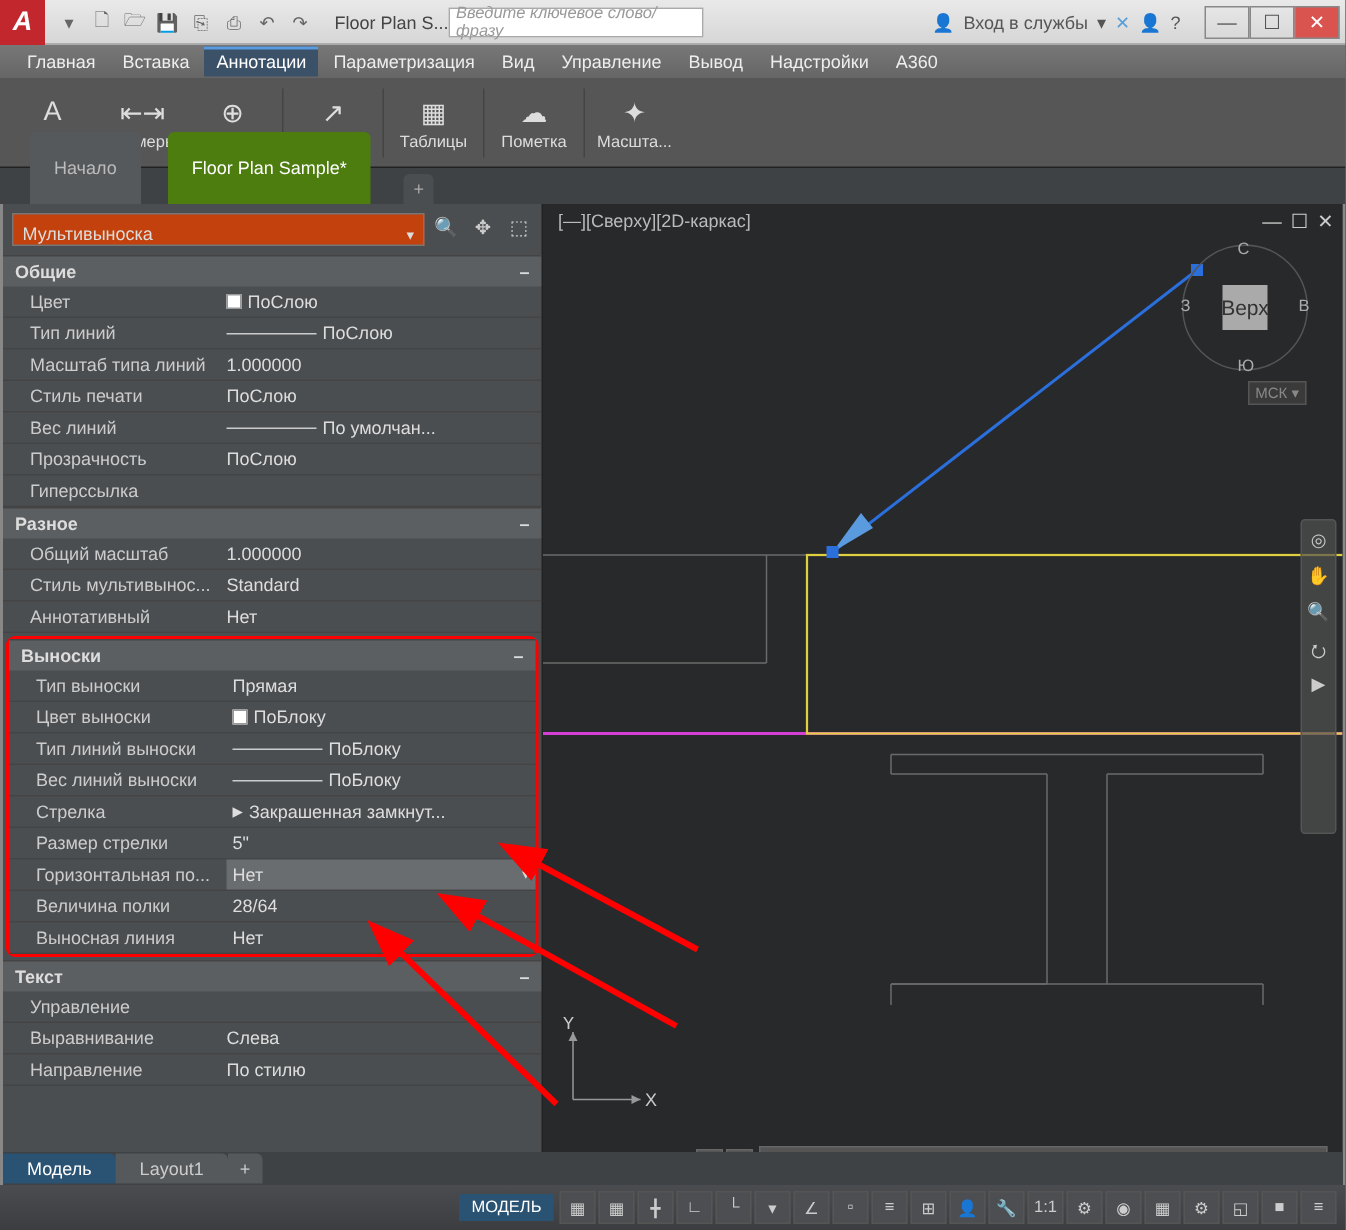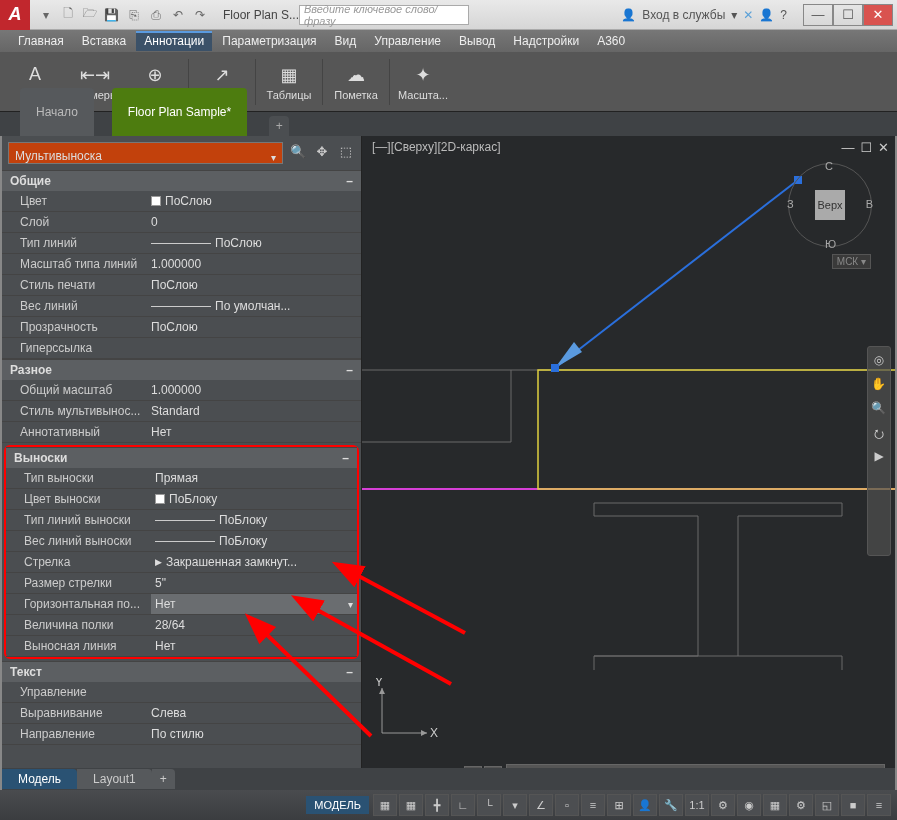--- a/index.html
+++ b/index.html
@@ -60,21 +60,21 @@
 
 
 .viewport { flex: 1; background: #27292b; position: relative; overflow: hidden; }
 .viewport .vtitle { position: absolute; top: 4px; left: 10px; font-size: 12px; color: #bbb; }
 .viewport .vctrl { position: absolute; top: 4px; right: 6px; display: flex; gap: 6px; color: #ccc; font-size: 13px; }
 .viewport svg.draw { position: absolute; inset: 0; width: 100%; height: 100%; }
 
 
 .cube { position: absolute; top: 24px; right: 20px; width: 90px; height: 90px; }
 .cube .circle { width: 84px; height: 84px; border: 1px solid #555; border-radius: 50%; position: absolute; top: 3px; left: 3px; }
-.cube .face { position: absolute; top: 30px; left: 30px; width: 30px; height: 30px; background: #aaa; color: #333; font-size: 11px; display: flex; align-items: center; justify-content: center; }
+.cube .face { position: absolute; top: 30px; left: 30px; width: 30px; height: 30px; background: #aaa; color: #333; font-size: 14px; display: flex; align-items: center; justify-content: center; }
 .cube .dir { position: absolute; font-size: 11px; color: #aaa; }
 .cube .n { top: 0; left: 40px; } .cube .s { bottom: 0; left: 40px; } .cube .e { top: 38px; right: 2px; } .cube .w { top: 38px; left: 2px; }
 .wcs { position: absolute; top: 118px; right: 24px; font-size: 10px; color: #888; border: 1px solid #555; padding: 1px 4px; background: #3a3a3a; }
 
 
 .navbar { position: absolute; right: 4px; top: 210px; width: 24px; height: 210px; background: rgba(80,80,80,.7); border: 1px solid #555; border-radius: 3px; display: flex; flex-direction: column; align-items: center; gap: 6px; padding: 6px 0; }
 .navbar div { width: 18px; height: 18px; color: #ccc; font-size: 12px; text-align: center; }
 
 
 .cmdline { position: absolute; bottom: 4px; left: 120px; right: 10px; height: 22px; background: #555; border: 1px solid #666; display: flex; align-items: center; font-size: 12px; color: #aaa; }
@@ -193,26 +193,20 @@
         <div class="section">
           <div class="shdr">
             <span>Общие</span>
             <span>–</span>
           </div>
           <div class="row">
             <div class="rlabel">Цвет</div>
             <div class="rvalue">
               <span class="sq"></span>
               <span>ПоСлою</span>
-            </div>
-          </div>
-          <div class="row">
-            <div class="rlabel">Слой</div>
-            <div class="rvalue">
-              <span>0</span>
             </div>
           </div>
           <div class="row">
             <div class="rlabel">Тип линий</div>
             <div class="rvalue">
               <span class="line-thin"></span>
               <span>ПоСлою</span>
             </div>
           </div>
           <div class="row">

